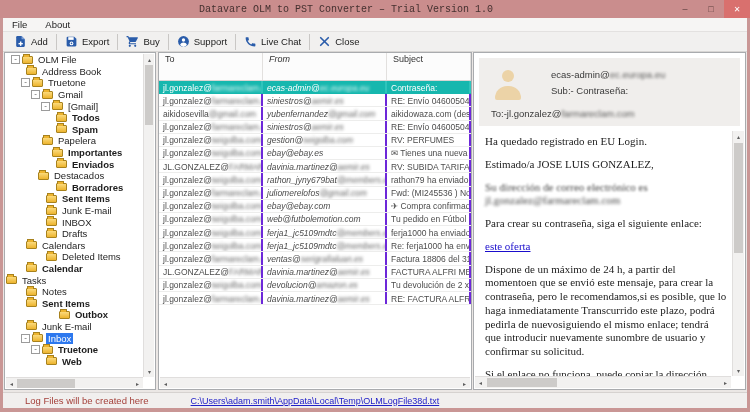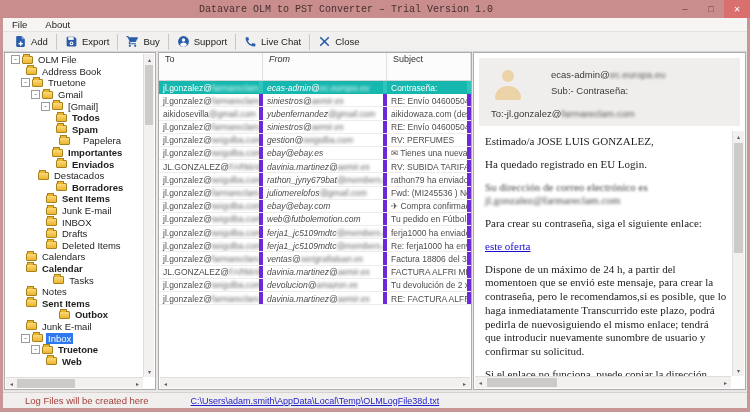--- a/index.html
+++ b/index.html
@@ -59,21 +59,21 @@
   .sb-h .sb-thumb { height:9px; }
   .sb-v .up { position:absolute; top:0; left:0; }
   .sb-v .down { position:absolute; bottom:0; left:0; }
 
   
   .list-panel { left:155px; width:314px; }
   .list-header { display:flex; height:28px; border-bottom:1px solid #d7d5d3; background:#fcfcfc; }
   .lh-cell { font-size:9px; color:#333; padding:1px 0 0 6px; border-right:1px solid #e2e0de; }
   .c-to { width:104px; min-width:104px; } .c-from { width:124px; min-width:124px;font-style:italic; } .c-subj { flex:1; }
   .lrow { display:flex; height:13.2px; border-bottom:1px solid #ededec; }
-  .lcell { font-size:8.5px; color:#4c4c4c; padding:1.5px 0 0 4px; border-right:4px solid #6d28d9;
+  .lcell { font-size:8.5px; color:#4c4c4c; padding:1.5px 0 0 4px; border-right:2px solid #6d28d9;
     white-space:nowrap; overflow:hidden; }
   .lrow.sel { background:#16b7ae; border-bottom-color:#16b7ae; }
   .lrow.sel .lcell { color:#fff; border-right-color:#2fc4bc; }
   .eblur { filter:blur(1.4px); opacity:.85; }
   .list-hscroll { position:absolute; left:1px; right:1px; bottom:1px; height:11px; background:#f2f1f0;
     border-top:1px solid #e0dedd; display:flex; align-items:center; }
   .list-hscroll .sb-thumb { flex:1; margin:0 1px; }
 
   
   .preview-panel { left:470px; right:1px; }
@@ -216,21 +216,21 @@
             <span class="tlbl">[Gmail]</span>
           </div>
           <div class="trow" style="padding-left: 50px;">
             <span class="folder"></span>
             <span class="tlbl bold">Todos</span>
           </div>
           <div class="trow" style="padding-left: 50px;">
             <span class="folder"></span>
             <span class="tlbl bold">Spam</span>
           </div>
-          <div class="trow" style="padding-left: 53px; gap: 8px;">
+          <div class="trow" style="padding-left: 36px;">
             <span class="folder"></span>
             <span class="tlbl">Papelera</span>
           </div>
           <div class="trow" style="padding-left: 46px;">
             <span class="folder"></span>
             <span class="tlbl bold">Importantes</span>
           </div>
           <div class="trow" style="padding-left: 50px;">
             <span class="folder"></span>
             <span class="tlbl bold">Enviados</span>
@@ -252,33 +252,33 @@
             <span class="tlbl">Junk E-mail</span>
           </div>
           <div class="trow" style="padding-left: 40px;">
             <span class="folder"></span>
             <span class="tlbl">INBOX</span>
           </div>
           <div class="trow" style="padding-left: 40px;">
             <span class="folder"></span>
             <span class="tlbl">Drafts</span>
           </div>
+          <div class="trow" style="padding-left: 20px;">
+            <span class="folder"></span>
+            <span class="tlbl">Calendars</span>
+          </div>
           <div class="trow" style="padding-left: 40px;">
             <span class="folder"></span>
             <span class="tlbl">Deleted Items</span>
           </div>
           <div class="trow" style="padding-left: 20px;">
             <span class="folder"></span>
-            <span class="tlbl">Calendars</span>
-          </div>
-          <div class="trow" style="padding-left: 20px;">
-            <span class="folder"></span>
             <span class="tlbl bold">Calendar</span>
           </div>
-          <div class="trow" style=" justify-content: center;">
+          <div class="trow" style="">
             <span class="folder"></span>
             <span class="tlbl">Tasks</span>
           </div>
           <div class="trow" style="padding-left: 20px;">
             <span class="folder"></span>
             <span class="tlbl">Notes</span>
           </div>
           <div class="trow" style="padding-left: 20px;">
             <span class="folder"></span>
             <span class="tlbl bold">Sent Items</span>
@@ -427,22 +427,22 @@
         </div>
         <div class="pv-from">
           <span>ecas-admin@</span><span class="eblur">ec.europa.eu</span>
         </div>
         <div class="pv-sub">Sub:- Contraseña:</div>
         <div class="pv-to">
           <span>To:-jl.gonzalez@</span><span class="eblur">farmareclam.com</span>
         </div>
       </div>
       <div class="pv-body">
+        <p>Ha quedado registrado en EU Login.</p>
         <p>Estimado/a JOSE LUIS GONZALEZ,</p>
-        <p>Ha quedado registrado en EU Login.</p>
         <p>
           <span class="eblur" style="filter:blur(1.1px)">Su dirección de correo electrónico es</span><br>
           <span class="eblur">jl.gonzalez@farmareclam.com</span>
         </p>
         <p>Para crear su contraseña, siga el siguiente enlace:</p>
         <p><a href="#" class="pv-link">este oferta</a></p>
         <p>Dispone de un máximo de 24 h, a partir del momentoen que se envió este mensaje, para crear la contraseña, pero le recomendamos,si es posible, que lo haga inmediatamente Transcurrido este plazo, podrá pedirla de nuevosiguiendo el mismo enlace; tendrá que introducir nuevamente sunombre de usuario y confirmar su solicitud.</p>
         <p style="margin-bottom:0">
           <span>Si el enlace no funciona, puede copiar la dirección siguiente(asegúrese de copiar la dirección íntegra) y pegarla en labarra de direcciones de su navegador:</span><br>
           

